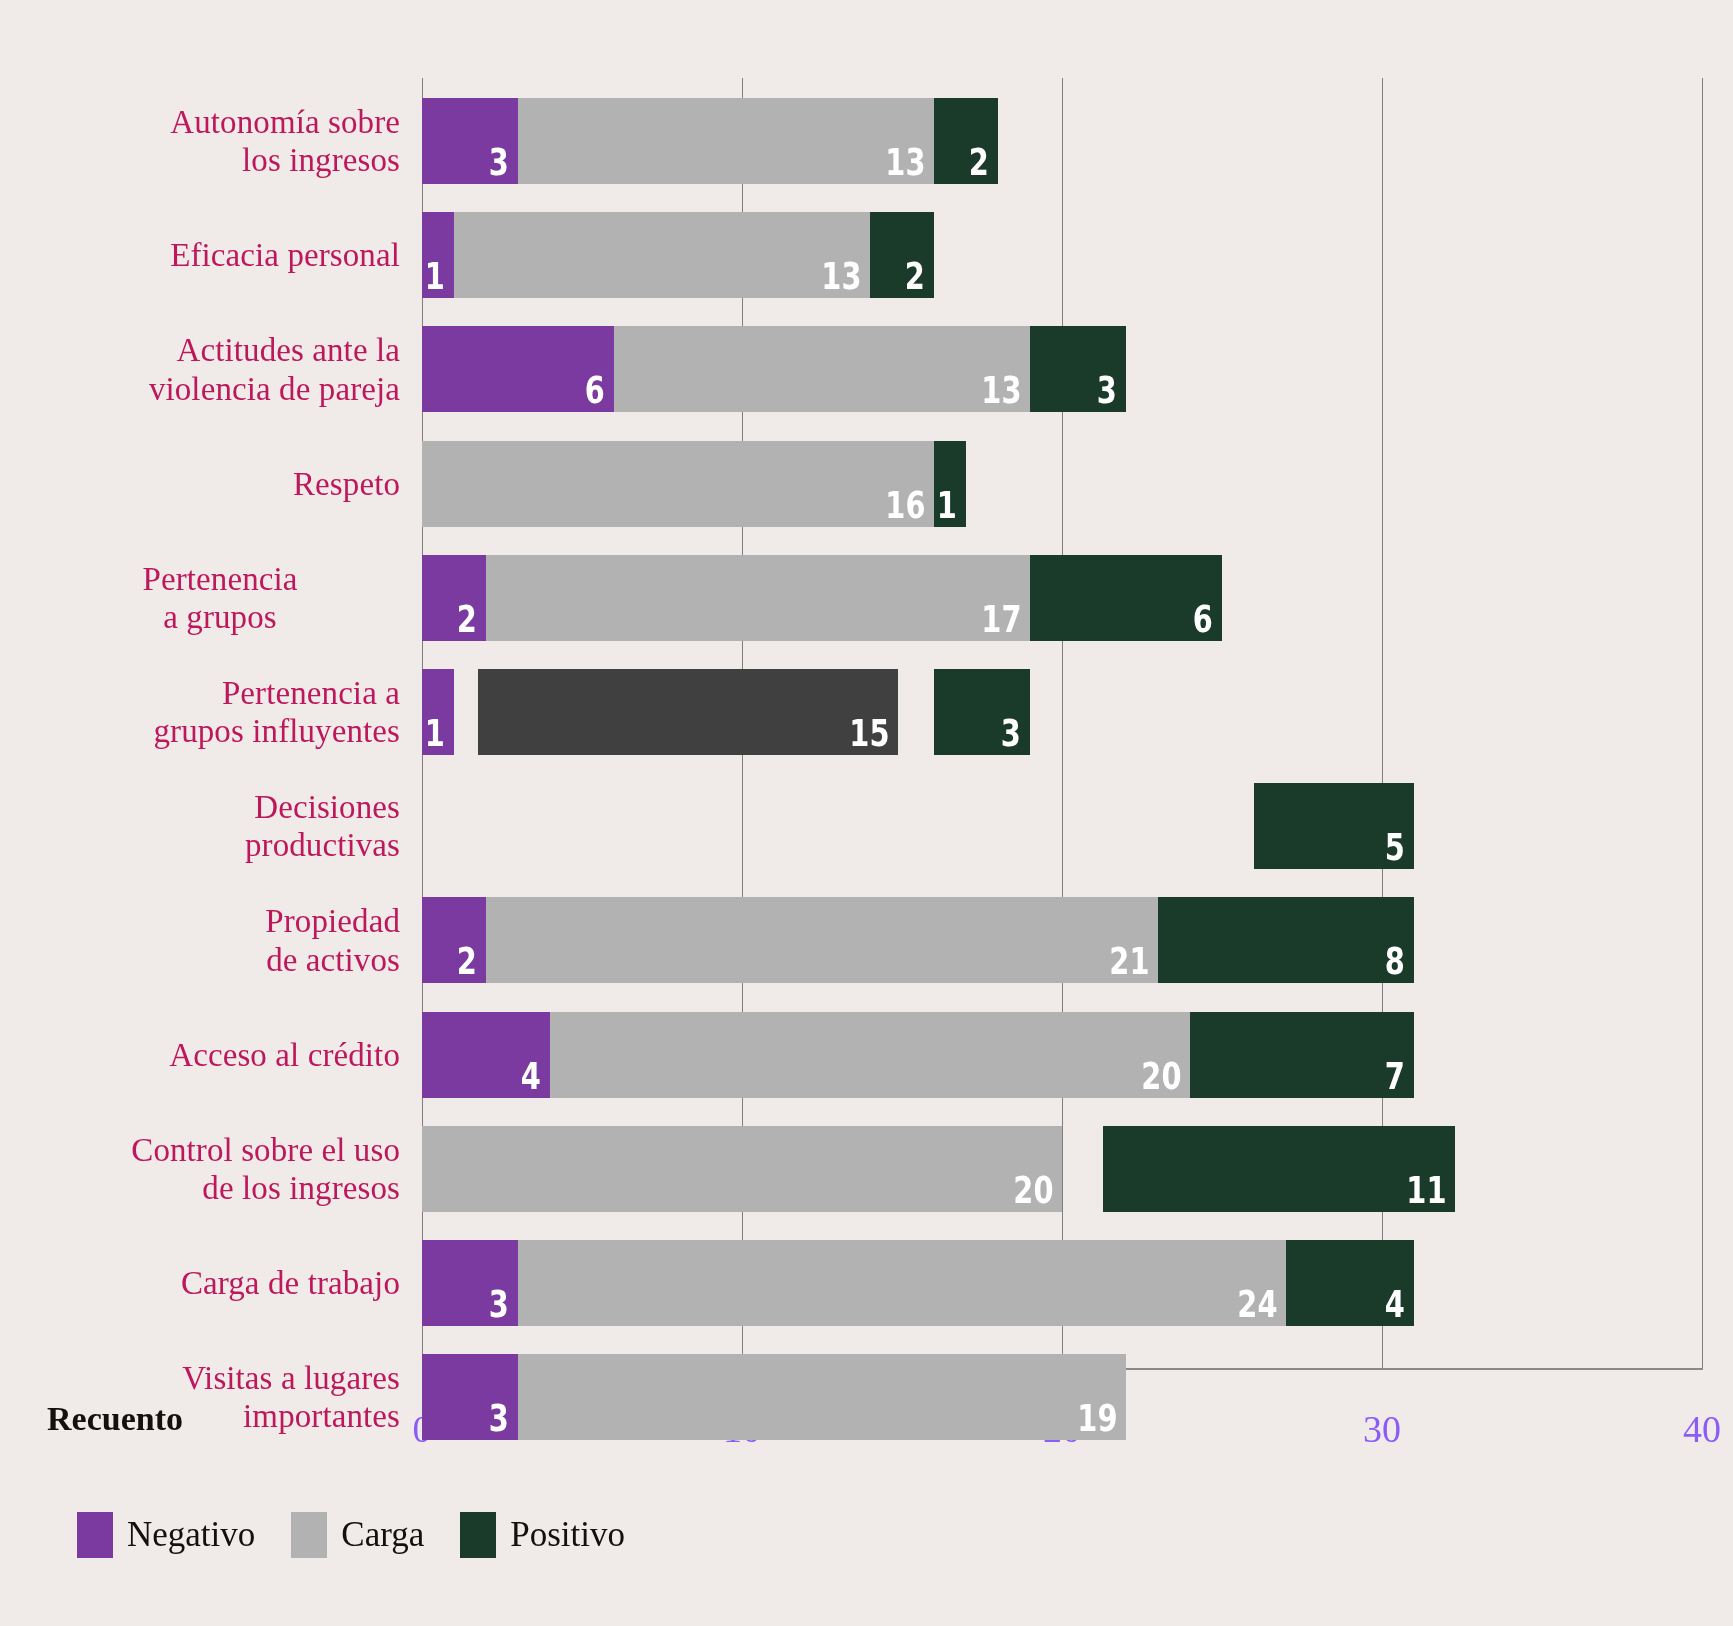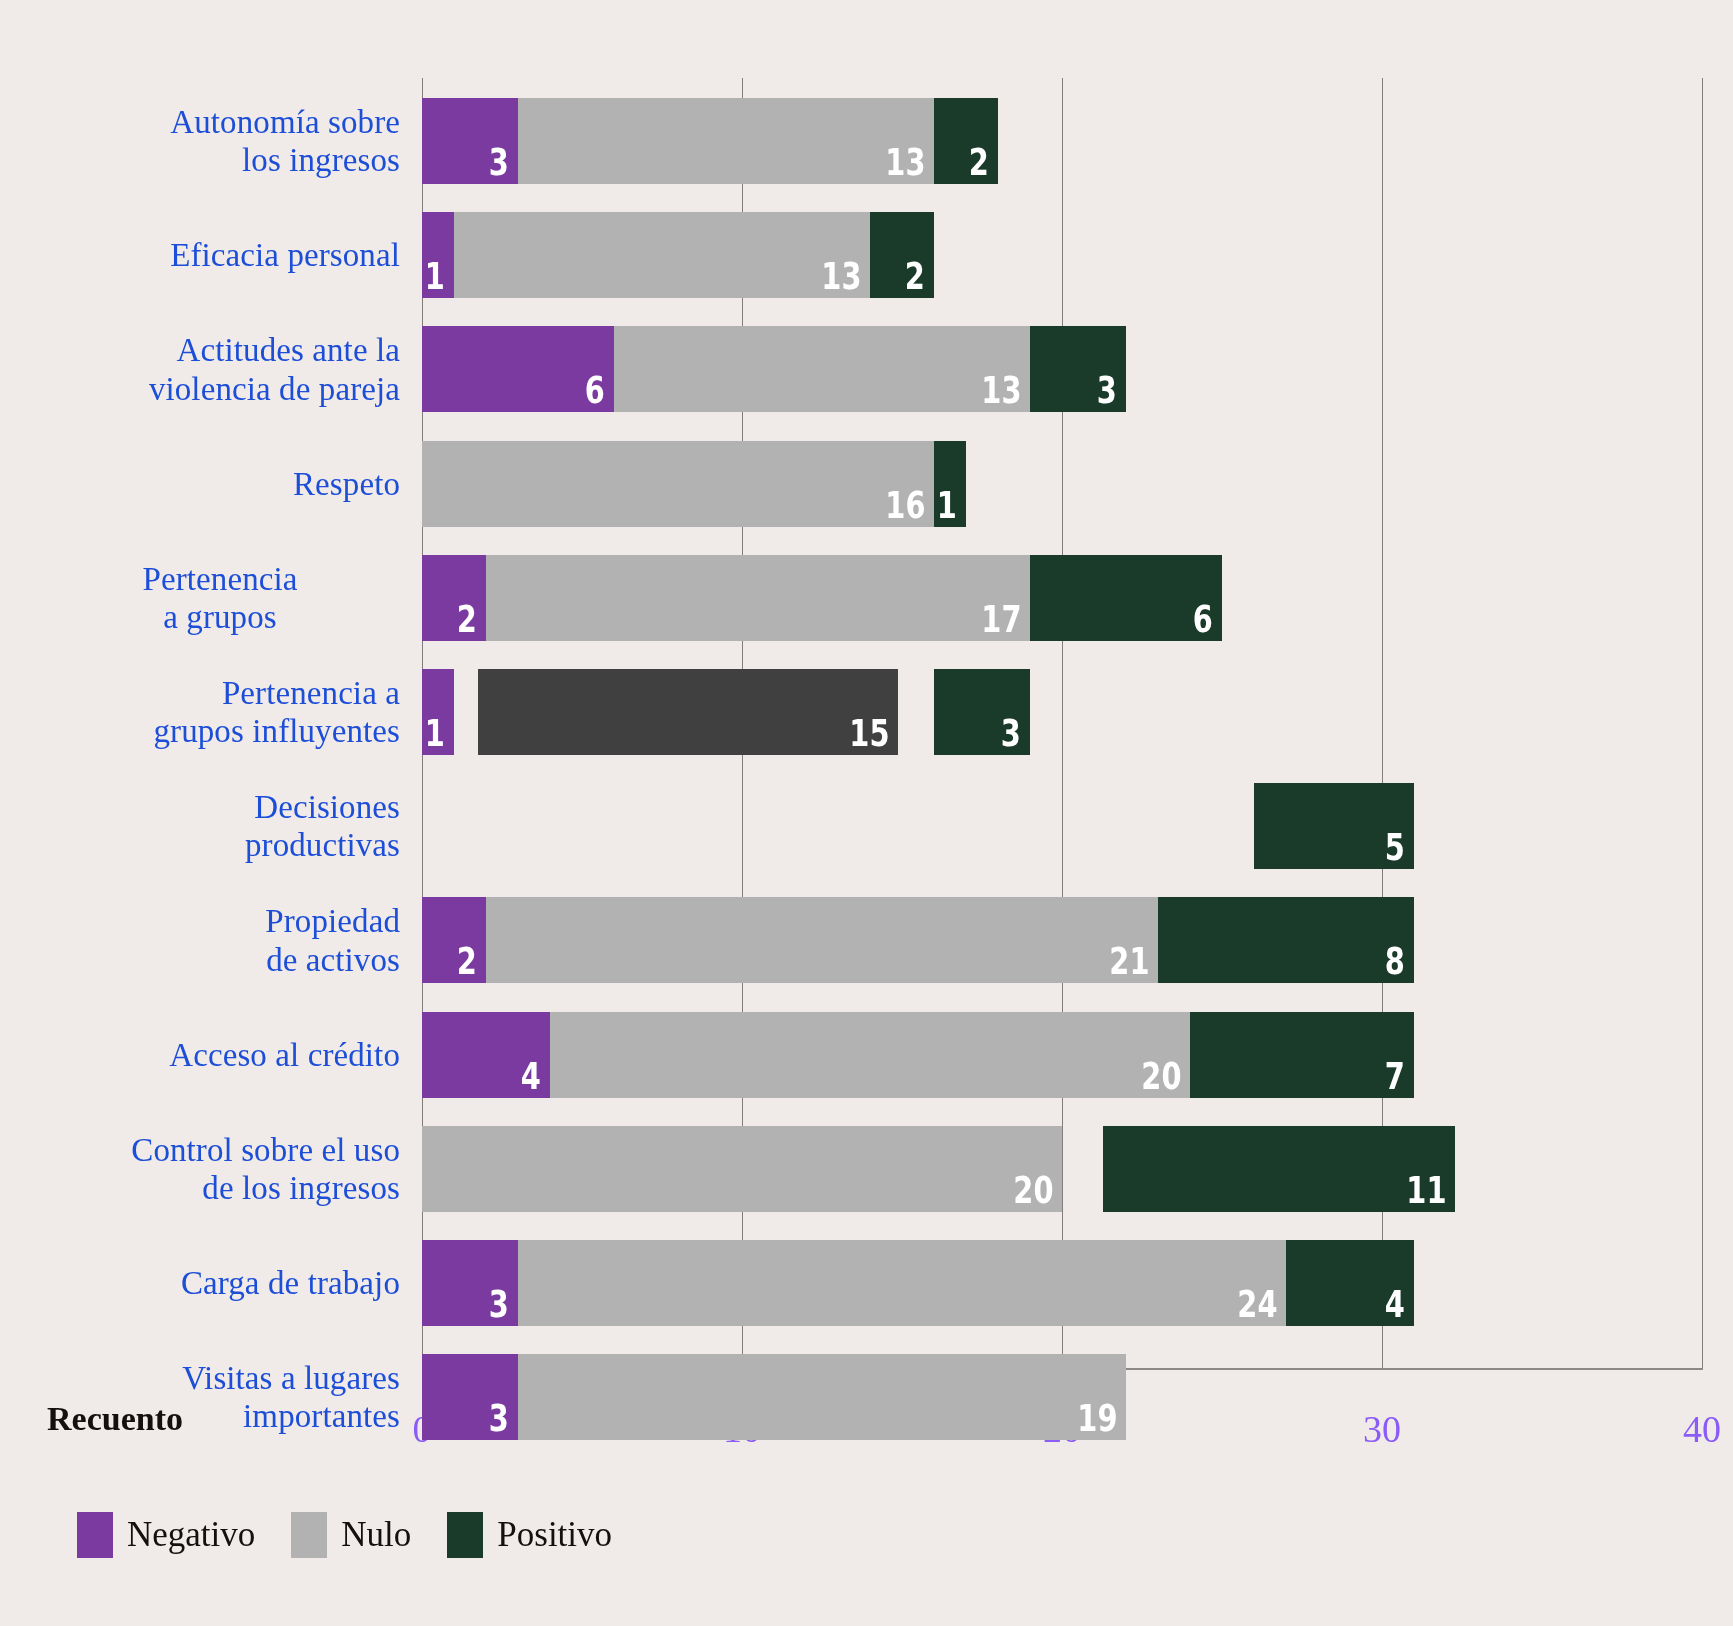--- a/index.html
+++ b/index.html
@@ -52,21 +52,21 @@
     position: absolute;
     left: 0;
     height: 86px;
     width: 100%;
   }
 
   .cat-label {
     position: absolute;
     right: 1733px; 
     text-align: right;
-    color: #1d4ed8;
+    color: #be185d;
     font-size: 33px;
     line-height: 1.16;
     letter-spacing: .1px;
   }
 
   .seg {
     position: absolute;
     top: 0;
     height: 86px;
     box-sizing: border-box;
@@ -208,21 +208,21 @@
 
   <div class="axis-title">Recuento</div>
 
   <div class="legend" id="legend">
       <div class="legend-item">
         <span class="legend-swatch" style="background: rgb(122, 58, 160);"></span>
         <span class="legend-label">Negativo</span>
       </div>
       <div class="legend-item">
         <span class="legend-swatch" style="background: rgb(178, 178, 178);"></span>
-        <span class="legend-label">Nulo</span>
+        <span class="legend-label">Carga</span>
       </div>
       <div class="legend-item">
         <span class="legend-swatch" style="background: rgb(27, 59, 42);"></span>
         <span class="legend-label">Positivo</span>
       </div>
     </div>
 
 <div class="row" style="top: 98px;">
       <div class="seg seg-neg" style="left: 422px; width: 96px; background: rgb(122, 58, 160);">
         <span class="seg-val">3</span>

